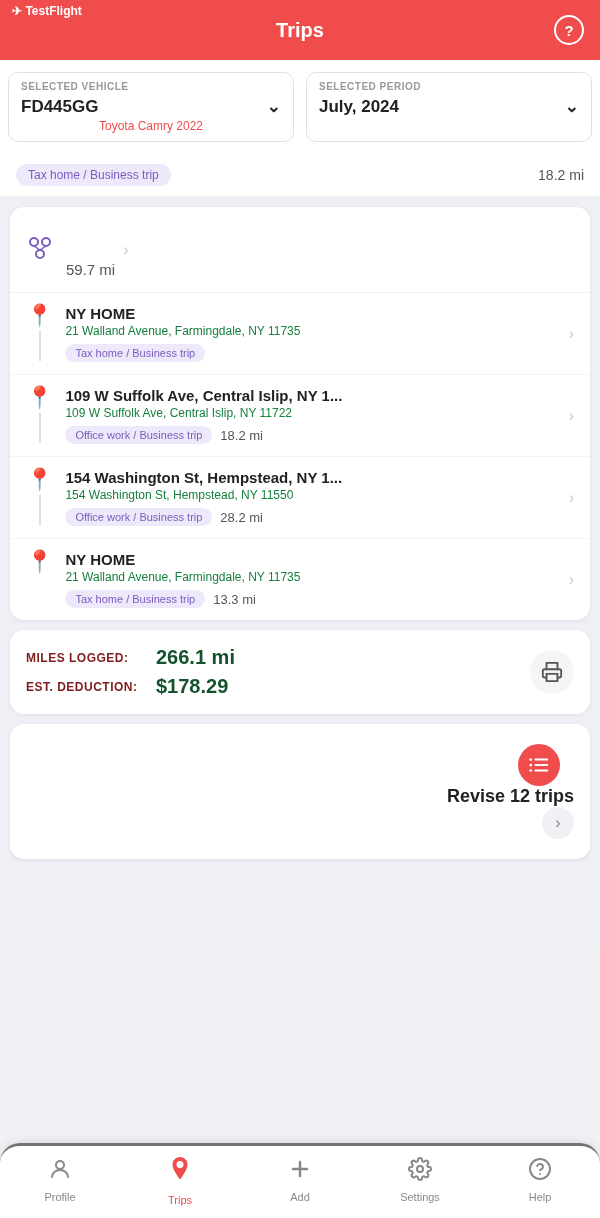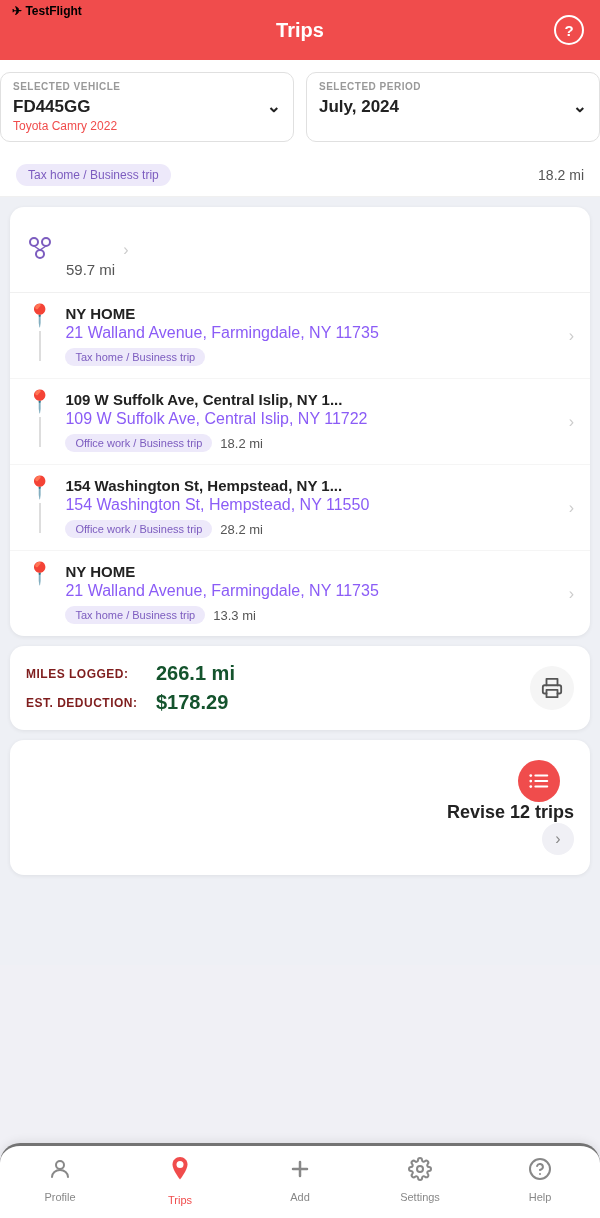--- a/index.html
+++ b/index.html
@@ -20,21 +20,21 @@
       display: flex;
       align-items: center;
       justify-content: center;
       position: relative;
       padding: 0 16px;
     }
     .header-testflight {
       position: absolute;
       left: 12px;
       top: 4px;
-      color: #000000;
+      color: #ffffff;
       font-size: 12px;
       font-weight: 600;
     }
     .header-title {
       color: white;
       font-size: 20px;
       font-weight: 600;
     }
     .header-help {
       position: absolute;
@@ -48,21 +48,21 @@
       justify-content: center;
       color: white;
       font-size: 15px;
       font-weight: bold;
       cursor: pointer;
     }
 
     
     .filters {
       background: white;
-      padding: 12px 0;
+      padding: 12px 8px;
       display: flex;
       gap: 12px;
     }
     .filter-box {
       flex: 1;
       border: 1.5px solid #e0e0e0;
       border-radius: 10px;
       padding: 8px 12px;
       cursor: pointer;
     }
@@ -82,20 +82,21 @@
     .filter-value span {
       font-size: 17px;
       font-weight: 700;
       color: #222;
     }
     .filter-sub {
       font-size: 12px;
       color: #f04c4c;
       font-weight: 500;
       margin-top: 2px;
+      text-align: center;
     }
     .chevron {
       color: #555;
       font-size: 14px;
     }
 
     
     .content {
       background: #eef0f5;
       padding: 0 0 90px 0;
@@ -196,22 +197,22 @@
     .trip-content {
       flex: 1;
     }
     .trip-name {
       font-size: 15px;
       font-weight: 700;
       color: #222;
       margin-bottom: 2px;
     }
     .trip-address {
-      font-size: 16px;
-      color: #8b5cf6;
+      font-size: 12px;
+      color: #15803d;
       margin-bottom: 6px;
     }
     .trip-tags {
       display: flex;
       align-items: center;
       gap: 8px;
       flex-wrap: wrap;
     }
     .trip-badge {
       background: #ede9fa;

